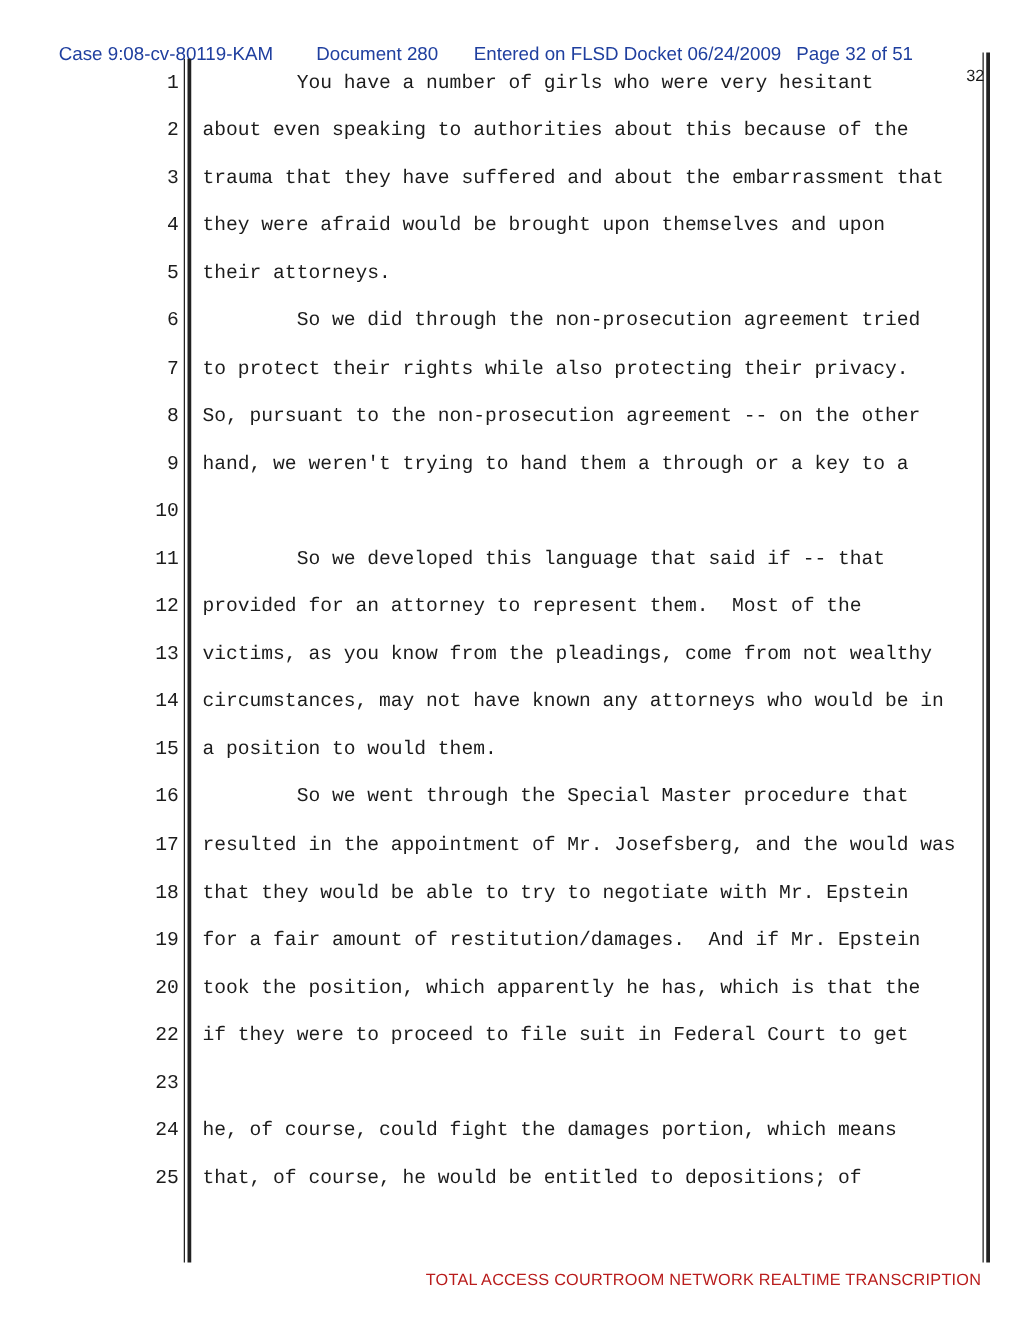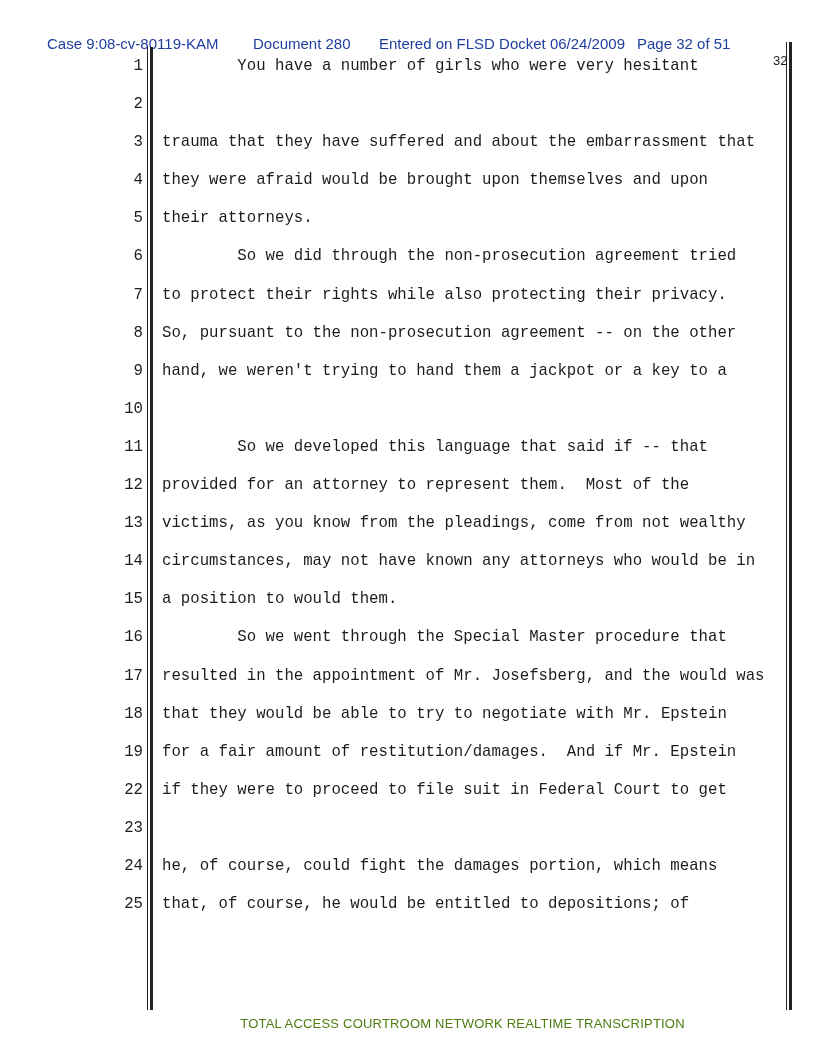--- a/index.html
+++ b/index.html
@@ -64,24 +64,24 @@
     top: 0;
     white-space: pre;
     line-height: 19px;
   }
   
   .footer {
     position: absolute;
     top: 1016px;
     left: 140px;
     width: 645px;
-    text-align: center;
+    text-align: right;
     font-size: 13px;
     letter-spacing: 0.2px;
-    color: #4d7c0f;
+    color: #b91c1c;
     white-space: nowrap;
   }
 </style>
 </head>
 <body>
 
 <div class="page">
 
   <span class="stamp stamp-case">Case 9:08-cv-80119-KAM</span>
   <span class="stamp stamp-doc">Document 280</span>
@@ -95,20 +95,21 @@
   <div class="vrule right-rule-thick"></div>
 
   <div class="transcript">
   <div class="line">
     <span class="num">1</span>
     <span class="text">        You have a number of girls who were very hesitant</span>
   </div>
 
   <div class="line">
     <span class="num">2</span>
+    <span class="text">about even speaking to authorities about this because of the</span>
   </div>
 
   <div class="line">
     <span class="num">3</span>
     <span class="text">trauma that they have suffered and about the embarrassment that</span>
   </div>
 
   <div class="line">
     <span class="num">4</span>
     <span class="text">they were afraid would be brought upon themselves and upon</span>
@@ -129,21 +130,21 @@
     <span class="text">to protect their rights while also protecting their privacy.</span>
   </div>
 
   <div class="line">
     <span class="num">8</span>
     <span class="text">So, pursuant to the non-prosecution agreement -- on the other</span>
   </div>
 
   <div class="line">
     <span class="num">9</span>
-    <span class="text">hand, we weren't trying to hand them a jackpot or a key to a</span>
+    <span class="text">hand, we weren't trying to hand them a through or a key to a</span>
   </div>
 
   <div class="line">
     <span class="num">10</span>
   </div>
 
   <div class="line">
     <span class="num">11</span>
     <span class="text">        So we developed this language that said if -- that</span>
   </div>
@@ -181,20 +182,24 @@
   <div class="line">
     <span class="num">18</span>
     <span class="text">that they would be able to try to negotiate with Mr. Epstein</span>
   </div>
 
   <div class="line">
     <span class="num">19</span>
     <span class="text">for a fair amount of restitution/damages.  And if Mr. Epstein</span>
   </div>
 
+  <div class="line">
+    <span class="num">20</span>
+    <span class="text">took the position, which apparently he has, which is that the</span>
+  </div>
 
 
   <div class="line">
     <span class="num">22</span>
     <span class="text">if they were to proceed to file suit in Federal Court to get</span>
   </div>
 
   <div class="line">
     <span class="num">23</span>
   </div>

